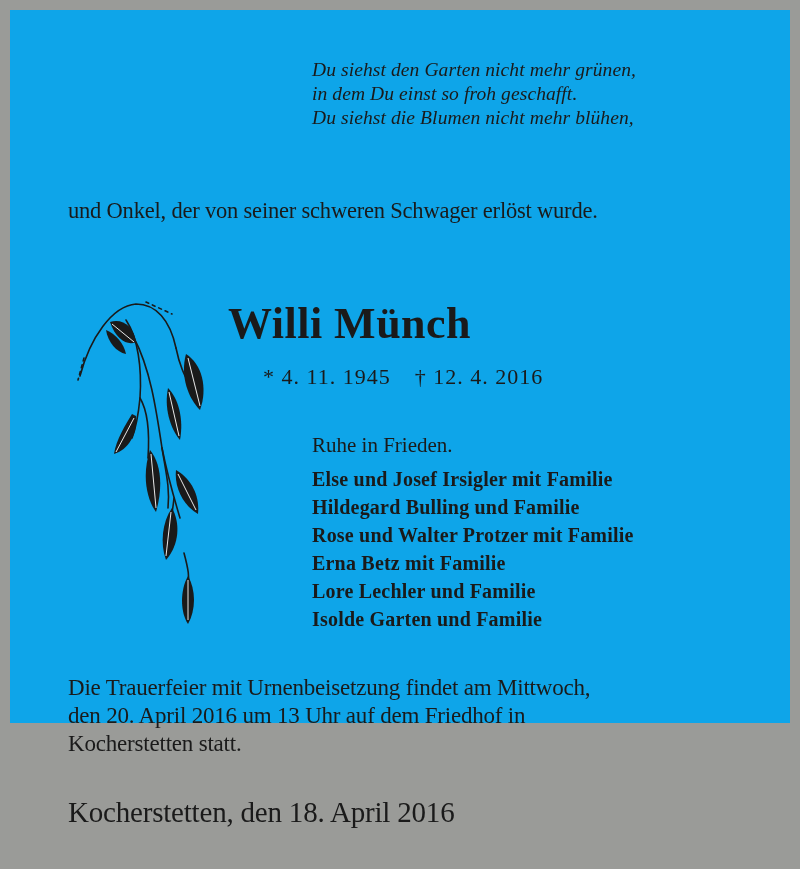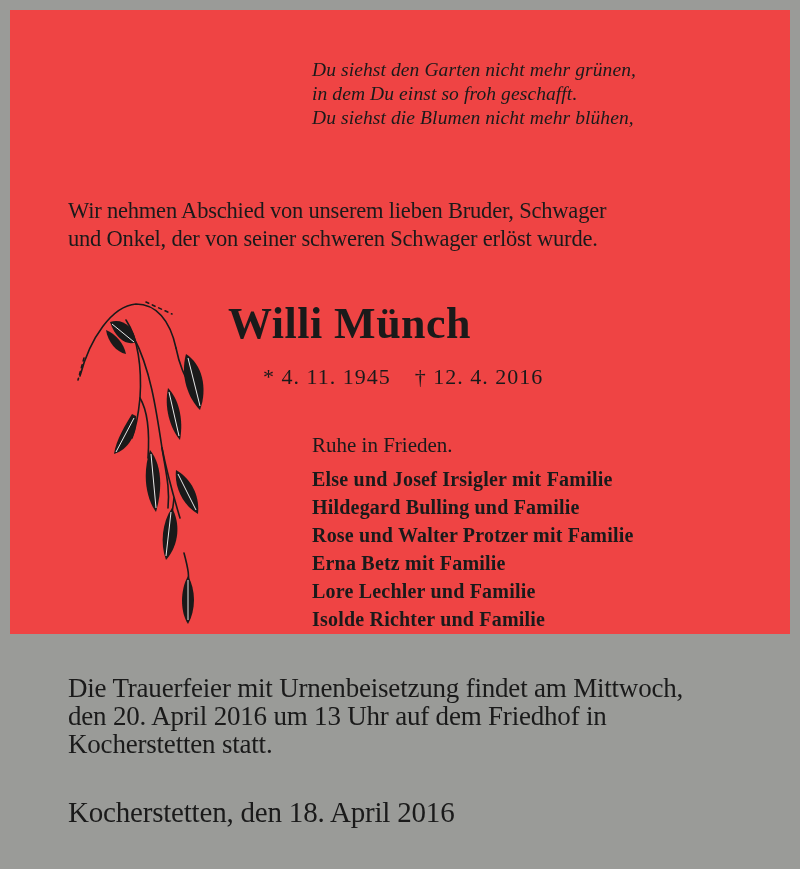--- a/index.html
+++ b/index.html
@@ -7,22 +7,22 @@
       width: 800px; height: 869px;
       background: #9a9b98;
       position: relative;
       overflow: hidden;
       font-family: "Liberation Serif", "DejaVu Serif", serif;
       color: #1a1a1a;
     }
     .card {
       position: absolute;
       left: 10px; top: 10px;
-      width: 780px; height: 624px;
-      background: #ef4444;
+      width: 780px; height: 713px;
+      background: #0ea5e9;
     }
     .poem {
       position: absolute;
       left: 302px; top: 48px;
       font-style: italic;
       font-size: 19.5px;
       line-height: 24px;
       letter-spacing: 0.1px;
     }
     .poem div { white-space: nowrap; }
@@ -68,21 +68,21 @@
       position: absolute;
       left: 302px; top: 455px;
       font-size: 20px;
       font-weight: bold;
       line-height: 28px;
     }
     .mourners div { white-space: nowrap; letter-spacing: 0.2px; }
     .service {
       position: absolute;
       left: 58px; top: 664px;
-      font-size: 27px;
+      font-size: 23px;
       line-height: 28px;
       letter-spacing: -0.2px;
     }
     .service div { white-space: nowrap; }
     .place-date {
       position: absolute;
       left: 58px; top: 788px;
       font-size: 29px;
       line-height: 28px;
       letter-spacing: -0.2px;
@@ -94,21 +94,20 @@
 
 <div class="card">
 
   <div class="poem">
     <div>Du siehst den Garten nicht mehr grünen,</div>
     <div>in dem Du einst so froh geschafft.</div>
     <div>Du siehst die Blumen nicht mehr blühen,</div>
   </div>
 
   <div class="intro">
-    <div>Wir nehmen Abschied von unserem lieben Bruder, Schwager</div>
     <div>und Onkel, der von seiner schweren Schwager erlöst wurde.</div>
   </div>
 
   <svg class="leaves" viewBox="0 0 140 330" xmlns="http://www.w3.org/2000/svg">
     <g fill="none" stroke="#1a1a1a" stroke-width="1.6" stroke-linecap="round">
 
       <path d="M4 78 C 14 40, 36 8, 60 6 C 80 6, 94 22, 100 50"></path>
       <path d="M50 22 C 62 40, 66 70, 64 100 C 62 120, 60 130, 56 140"></path>
       <path d="M58 40 C 74 70, 80 110, 86 150 C 92 180, 98 200, 104 220"></path>
       <path d="M100 50 C 104 70, 110 80, 116 92"></path>
@@ -157,21 +156,21 @@
   </div>
 
   <div class="rip">Ruhe in Frieden.</div>
 
   <div class="mourners">
     <div>Else und Josef Irsigler mit Familie</div>
     <div>Hildegard Bulling und Familie</div>
     <div>Rose und Walter Protzer mit Familie</div>
     <div>Erna Betz mit Familie</div>
     <div>Lore Lechler und Familie</div>
-    <div>Isolde Richter und Familie</div>
+    <div>Isolde Garten und Familie</div>
   </div>
 
   <div class="service">
     <div>Die Trauerfeier mit Urnenbeisetzung findet am Mittwoch,</div>
     <div>den 20. April 2016 um 13 Uhr auf dem Friedhof in</div>
     <div>Kocherstetten statt.</div>
   </div>
 
   <div class="place-date">Kocherstetten, den 18. April 2016</div>
 

